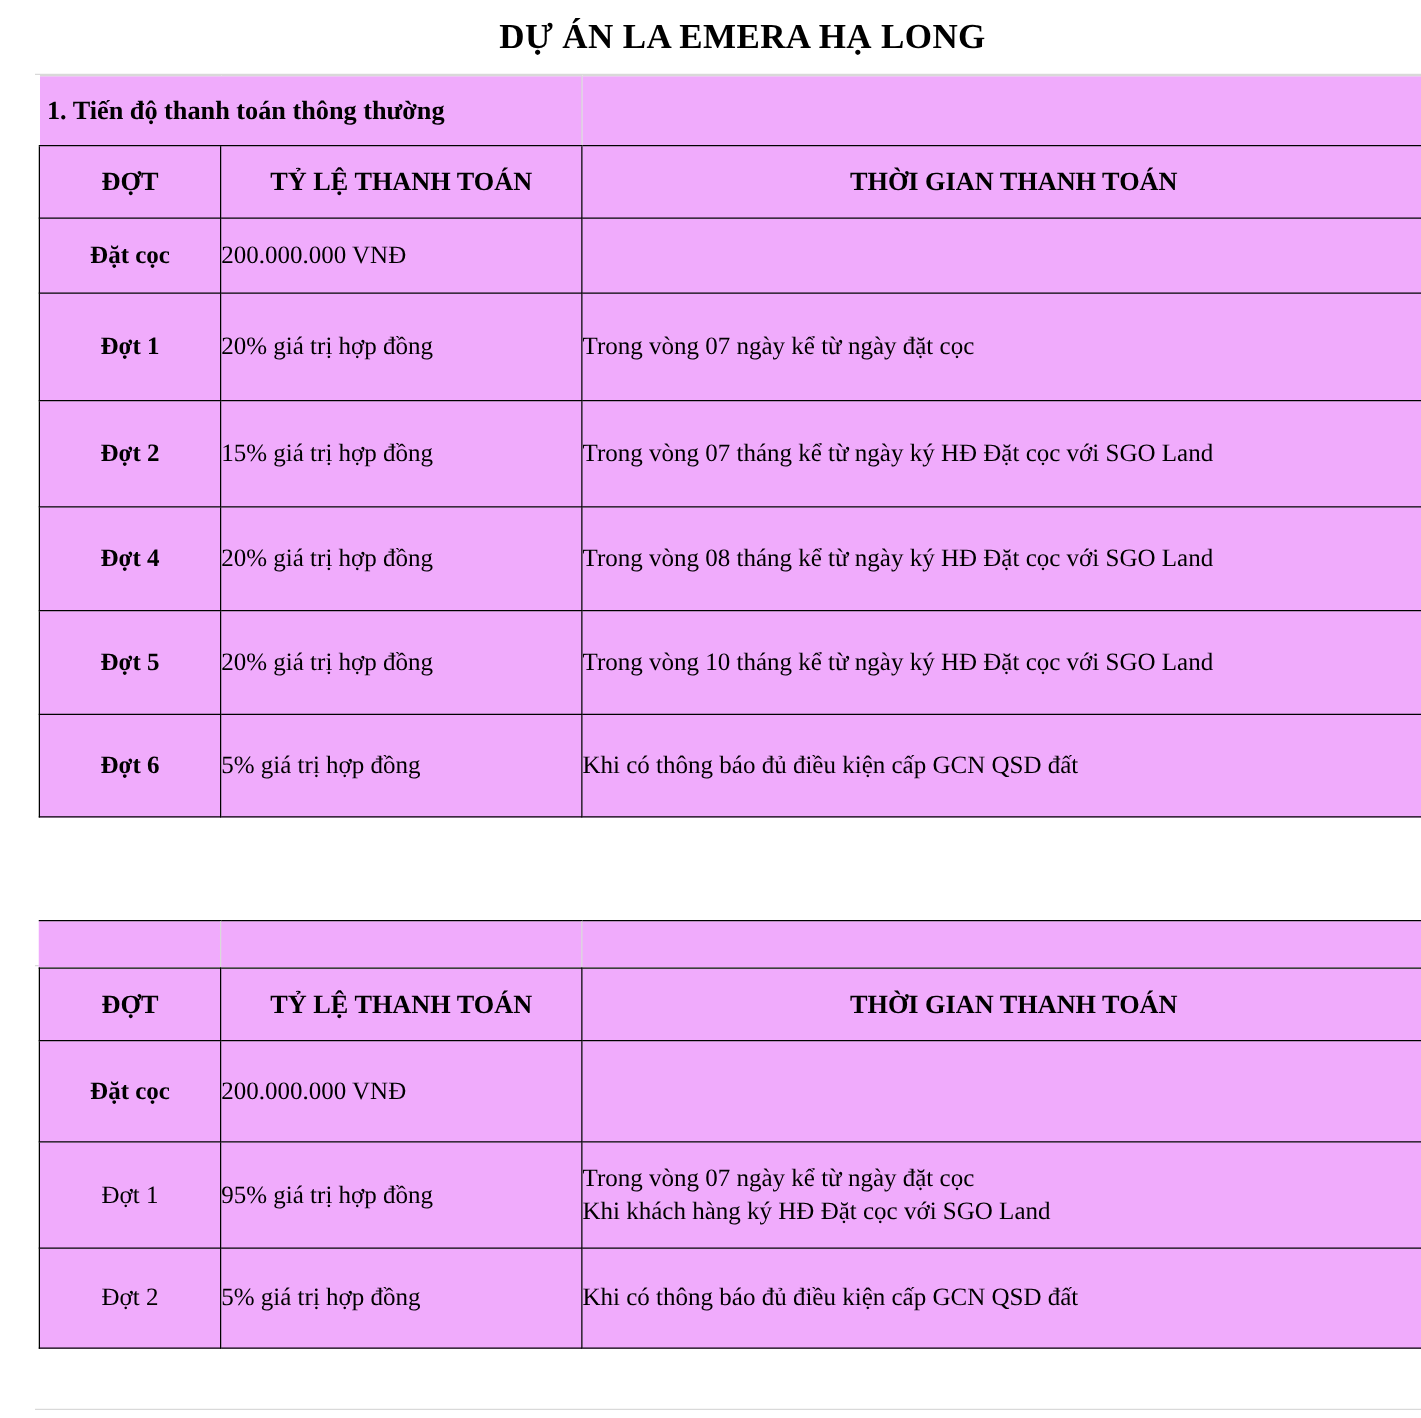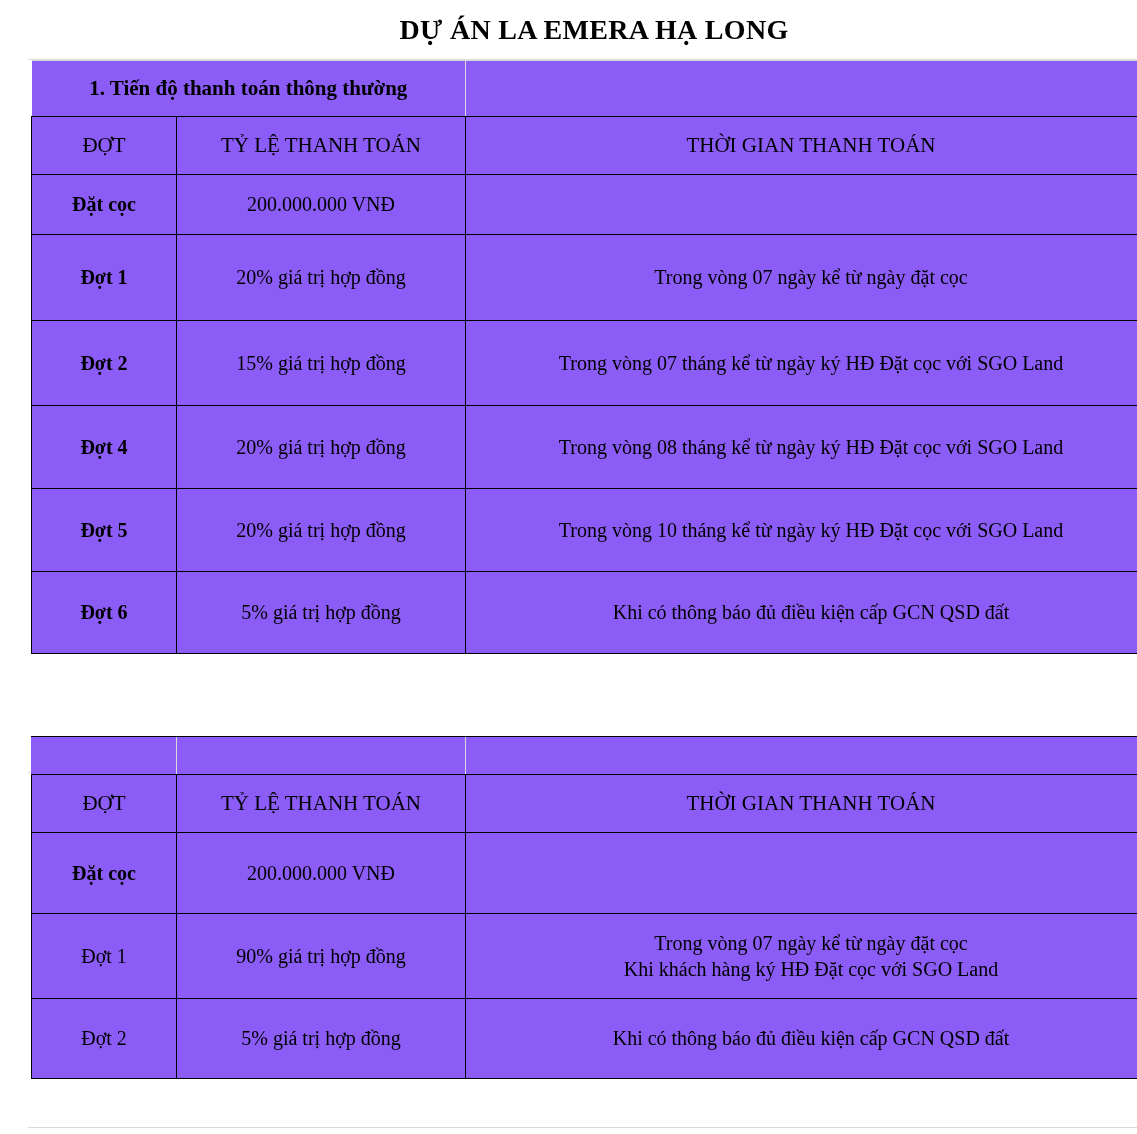--- a/index.html
+++ b/index.html
@@ -51,22 +51,21 @@
   .tbl {
     position: absolute;
     border-collapse: collapse;
     table-layout: fixed;
     background: #ffffff;
   }
   .tbl td {
     border: 1.6px solid #000000;
     padding: 0;
     vertical-align: middle;
-    background: #8b5cf6;
-    text-align: center;
+    background: #f0abfc;
   }
 
   .c-dot { width: 145px; }
   .c-rate { width: 289px; }
   .c-time { width: 691px; }
 
   .section-head-cell {
     border: none !important;
     border-bottom: 1.6px solid #000 !important;
     border-top: 1px solid #d9d9d9 !important;
@@ -80,21 +79,21 @@
   }
   .section-head-blank {
     border: none !important;
     border-bottom: 1.6px solid #000 !important;
     border-top: 1px solid #d9d9d9 !important;
     border-left: 1px solid #d9d9d9 !important;
   }
 
   .th {
     text-align: center;
-    font-weight: normal;
+    font-weight: bold;
     font-size: 21px;
     height: 58px;
     white-space: nowrap;
   }
 
   .cell-dot {
     text-align: center;
     font-size: 20px;
     padding: 0 4px;
   }
@@ -232,21 +231,21 @@
       </tr>
 
       <tr style="height:81px">
         <td class="cell-dot bold">Đặt cọc</td>
         <td class="cell-rate vtop">200.000.000 VNĐ</td>
         <td class="cell-time"></td>
       </tr>
 
       <tr style="height:85px">
         <td class="cell-dot">Đợt 1</td>
-        <td class="cell-rate">90% giá trị hợp đồng</td>
+        <td class="cell-rate">95% giá trị hợp đồng</td>
         <td class="cell-time">
           <div class="nowrap">Trong vòng 07 ngày kể từ ngày đặt cọc</div>
           <div class="nowrap">Khi khách hàng ký HĐ Đặt cọc với SGO Land</div>
         </td>
       </tr>
 
       <tr style="height:80px">
         <td class="cell-dot">Đợt 2</td>
         <td class="cell-rate">5% giá trị hợp đồng</td>
         <td class="cell-time">

